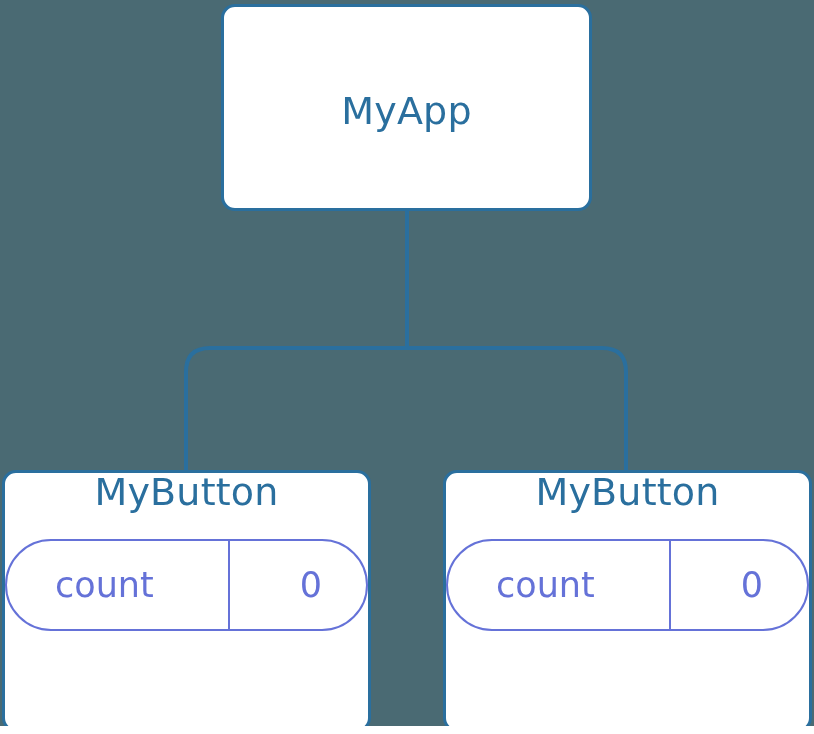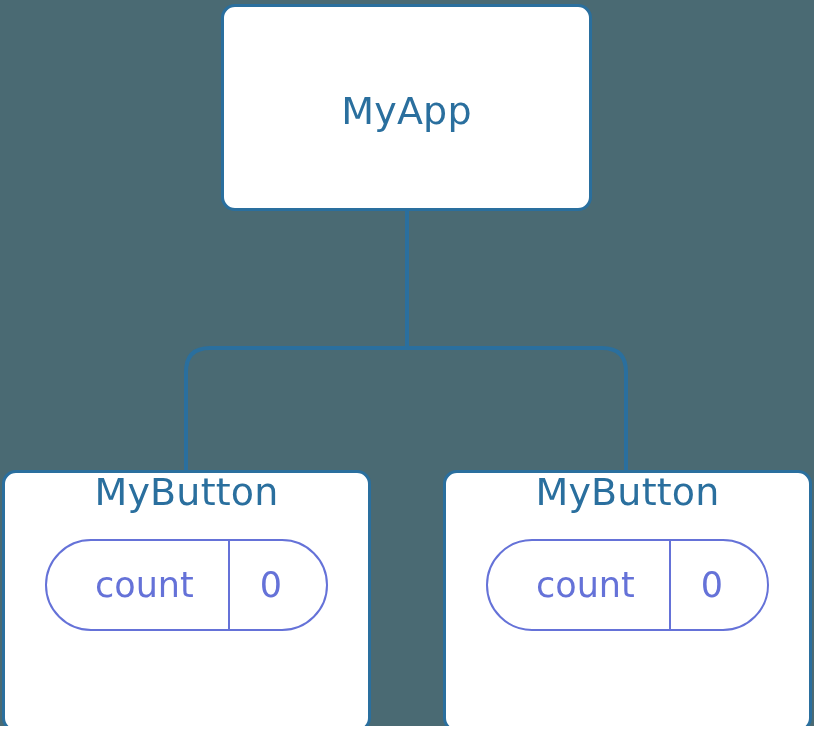--- a/index.html
+++ b/index.html
@@ -80,20 +80,21 @@
   .state-pill {
     margin-top: 28px;
     height: 92px;
     display: flex;
     align-items: stretch;
     border: 2px solid #6572d8;
     border-radius: 48px;
     box-sizing: border-box;
     background: transparent;
     overflow: hidden;
+    gap: 40px;
   }
   .pill-key {
     display: flex;
     align-items: center;
     justify-content: center;
     padding: 0 34px 0 48px;
     color: #6572d8;
     font-size: 35px;
     line-height: 1;
     white-space: nowrap;

